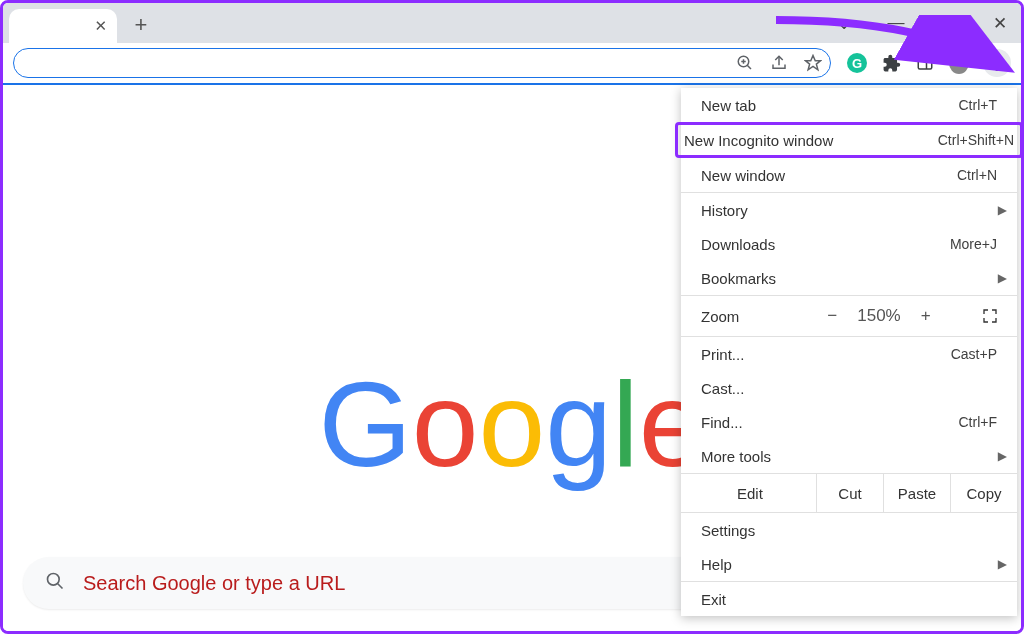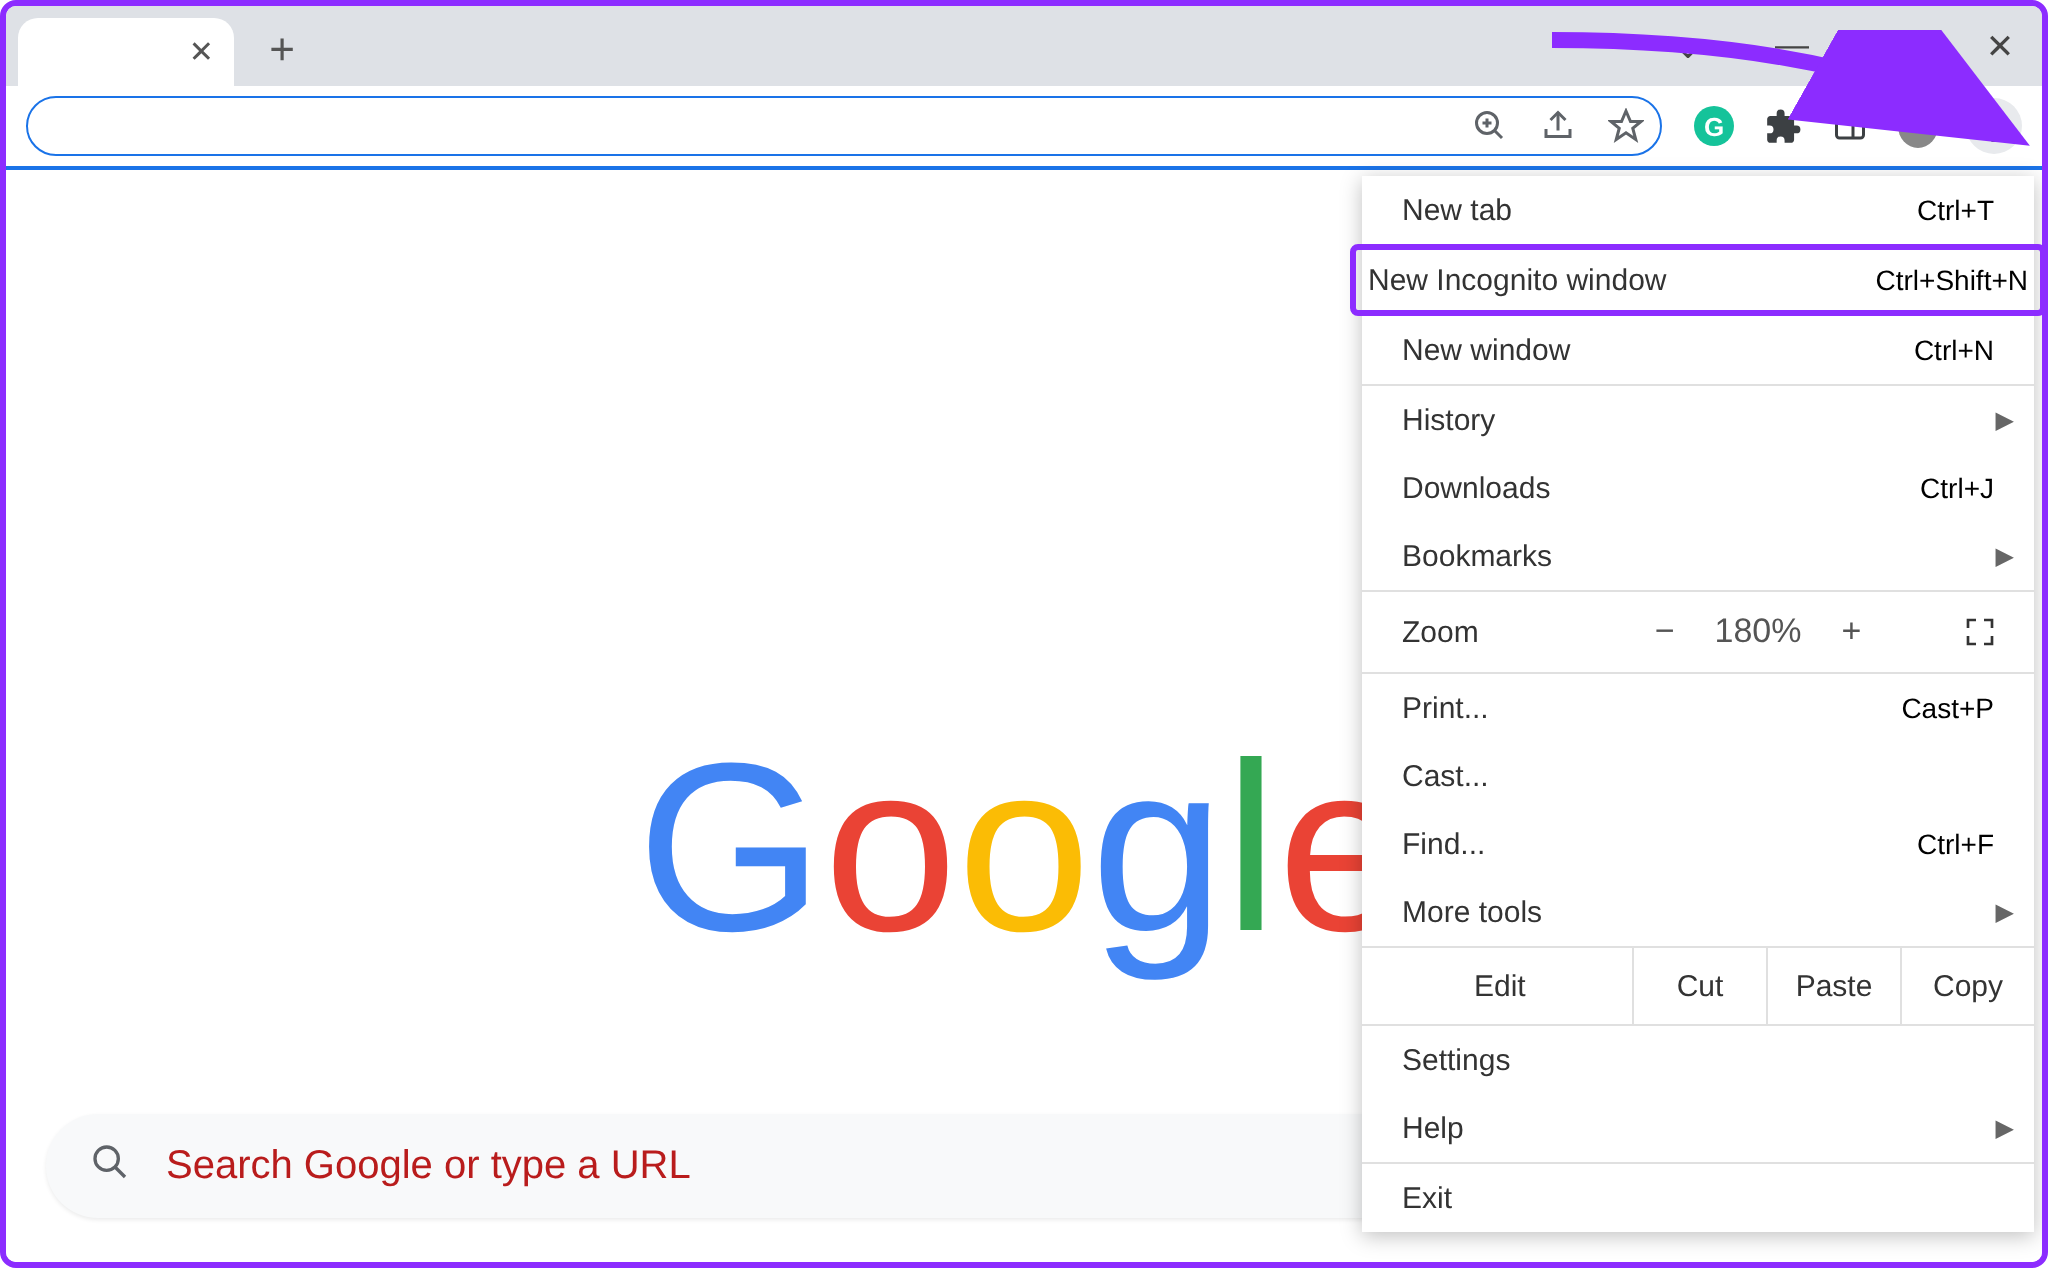--- a/index.html
+++ b/index.html
@@ -23,21 +23,21 @@
 .content { background:#fff; position:relative; height:calc(100% - 82px); }
 .logo { position:absolute; top:270px; left:50%; transform:translateX(-50%); }
 .logo-text { font-size:120px; font-weight:500; display:flex; }
 .searchbox { position:absolute; bottom:22px; left:20px; right:20px; height:52px; border-radius:28px; background:#f8f9fa; box-shadow:0 1px 2px rgba(0,0,0,0.08); display:flex; align-items:center; padding:0 22px; gap:18px; }
 .searchbox .sicon { color:#5f6368; }
 .searchbox .placeholder { color:#b91c1c; font-size:20px; }
 
 .menu { position:absolute; top:85px; right:4px; width:336px; background:#fff; box-shadow:0 2px 10px rgba(0,0,0,0.25); z-index:100; font-size:15px; color:#333; }
 .menu-row { height:34px; display:flex; align-items:center; justify-content:space-between; padding:0 20px; cursor:pointer; position:relative; }
 .menu-row .label {}
-.menu-row .shortcut { color:#000000; font-size:14px; }
+.menu-row .shortcut { color:#404040; font-size:14px; }
 .submenu-arrow { position:absolute; right:10px; color:#666; font-size:12px; }
 .menu-sep { height:1px; background:#e0e0e0; }
 .zoom-row { height:40px; display:flex; align-items:center; }
 .zoom-row .zlabel { padding-left:20px; flex:0 0 100px; }
 .zoom-ctrls { flex:1; display:flex; align-items:center; justify-content:center; gap:20px; }
 .zoom-ctrls span { color:#555; font-size:17px; }
 .zoom-fs { width:40px; display:flex; justify-content:center; padding-right:15px;}
 .edit-row { height:38px; display:flex; align-items:center;padding-left:36px; }
 .edit-row > div { height:100%; display:flex; align-items:center; justify-content:center; }
 .edit-row .elabel { flex:0 0 100px; padding-left:20px; justify-content:flex-start; border-right:1px solid #e0e0e0; }
@@ -145,32 +145,32 @@
         <span class="label">New window</span>
         <span class="shortcut">Ctrl+N</span>
       </div>
       <div class="menu-sep"></div>
       <div class="menu-row">
         <span class="label">History</span>
         <span class="submenu-arrow">▶</span>
       </div>
       <div class="menu-row">
         <span class="label">Downloads</span>
-        <span class="shortcut">Ctrl+J</span>
+        <span class="shortcut">More+J</span>
       </div>
       <div class="menu-row">
         <span class="label">Bookmarks</span>
         <span class="submenu-arrow">▶</span>
       </div>
       <div class="menu-sep"></div>
       <div class="zoom-row">
         <div class="zlabel">Zoom</div>
         <div class="zoom-ctrls">
           <span>−</span>
-          <span>180%</span>
+          <span>150%</span>
           <span>+</span>
         </div>
         <div class="zoom-fs">
           <svg width="16" height="16" viewBox="0 0 24 24" fill="none" stroke="#333" stroke-width="2">
             <path d="M3 9V3h6M21 9V3h-6M3 15v6h6M21 15v6h-6"></path>
           </svg>
         </div>
       </div>
       <div class="menu-sep"></div>
       <div class="menu-row">

